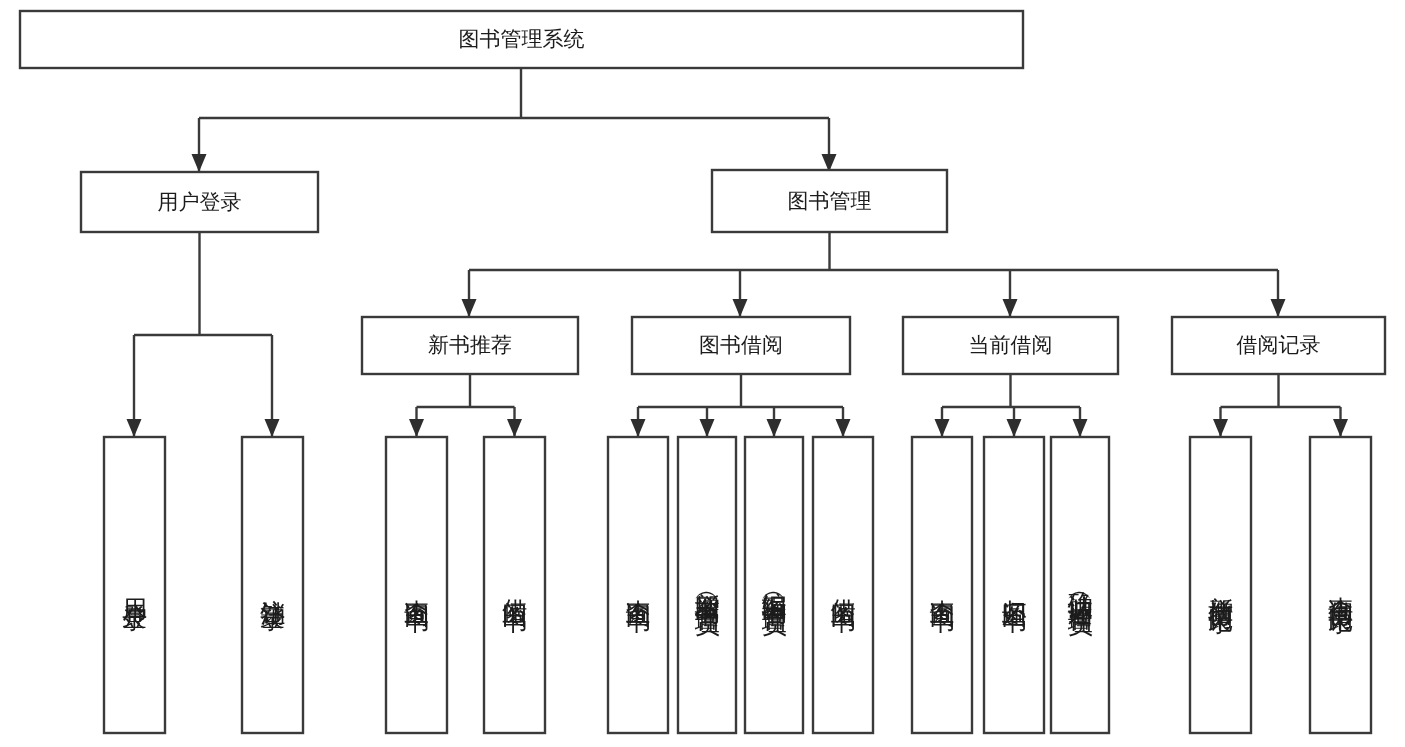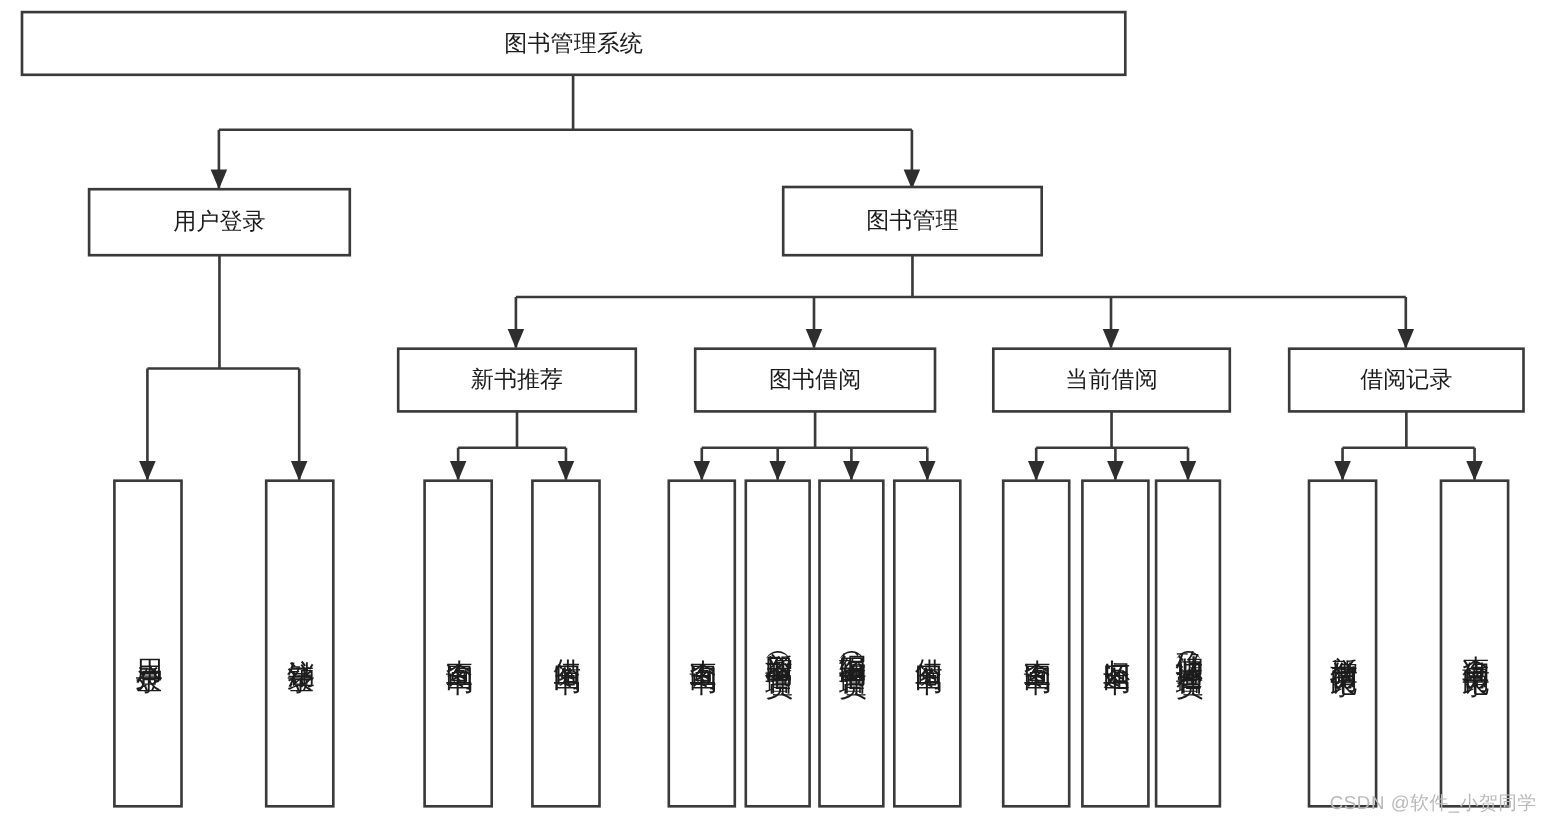--- a/index.html
+++ b/index.html
@@ -175,15 +175,14 @@
       <div class="leaf-label-v" style="left: 678px; top: 443px; width: 58px; height: 284px; display: flex; align-items: center; justify-content: center;">新增图书（管理员）</div>
       <div class="leaf-label-v" style="left: 745px; top: 443px; width: 58px; height: 284px; display: flex; align-items: center; justify-content: center;">编辑图书（管理员）</div>
       <div class="leaf-label-v" style="left: 813px; top: 443px; width: 60px; height: 284px; display: flex; align-items: center; justify-content: center;">借阅图书</div>
       <div class="leaf-label-v" style="left: 912px; top: 443px; width: 60px; height: 284px; display: flex; align-items: center; justify-content: center;">查询图书</div>
       <div class="leaf-label-v" style="left: 984px; top: 443px; width: 60px; height: 284px; display: flex; align-items: center; justify-content: center;">归还图书</div>
       <div class="leaf-label-v" style="left: 1051px; top: 443px; width: 58px; height: 284px; display: flex; align-items: center; justify-content: center;">确认归还（管理员）</div>
       <div class="leaf-label-v" style="left: 1190px; top: 443px; width: 61px; height: 284px; display: flex; align-items: center; justify-content: center;">新增借阅记录</div>
       <div class="leaf-label-v" style="left: 1310px; top: 443px; width: 61px; height: 284px; display: flex; align-items: center; justify-content: center;">查询借阅记录</div>
     </div>
 
-  <div class="watermark">CSDN @软件_小贺同学</div>
 
 </div>
 
 </body></html>

